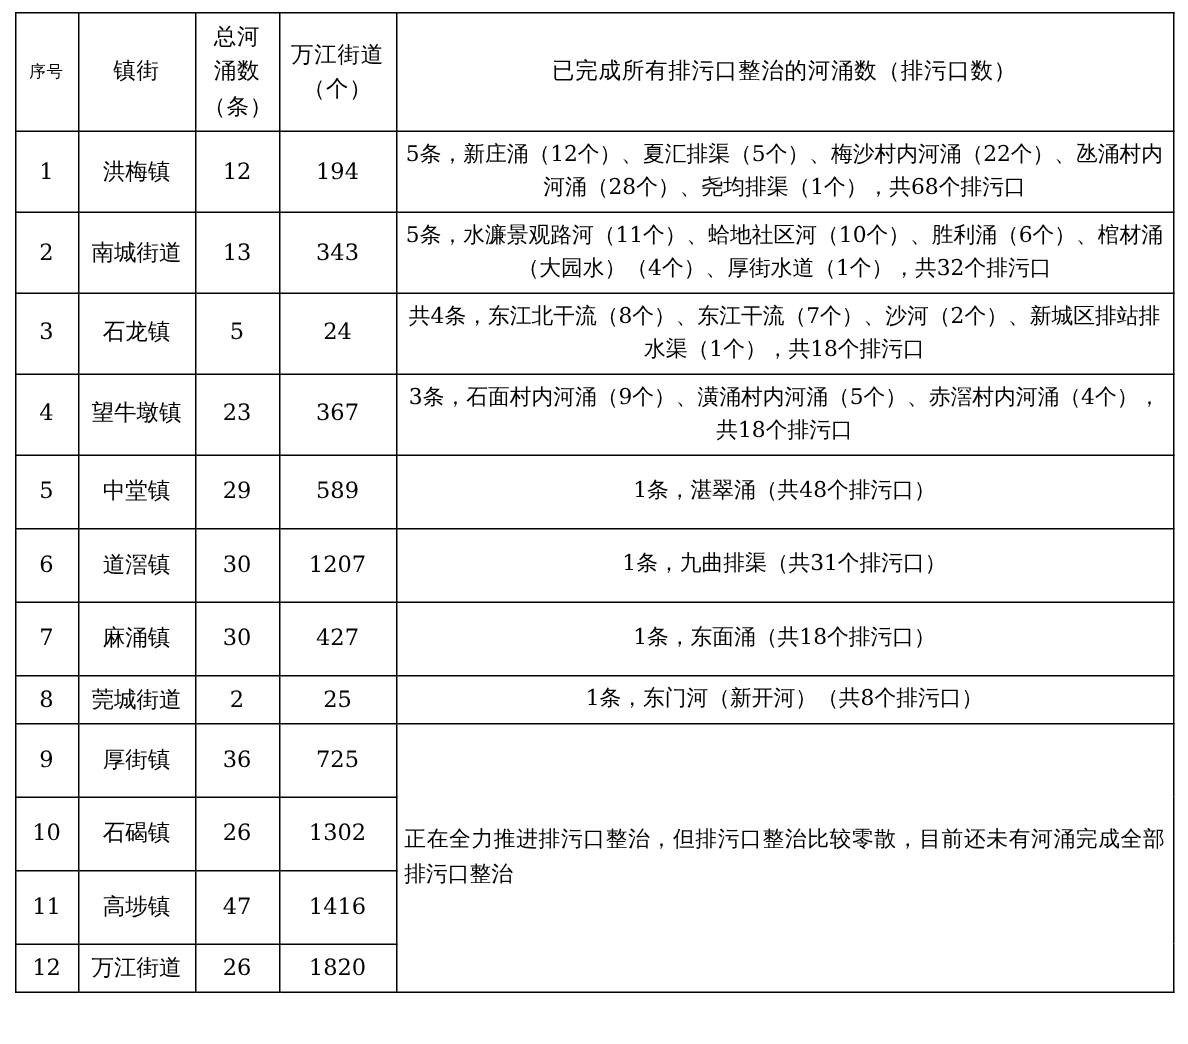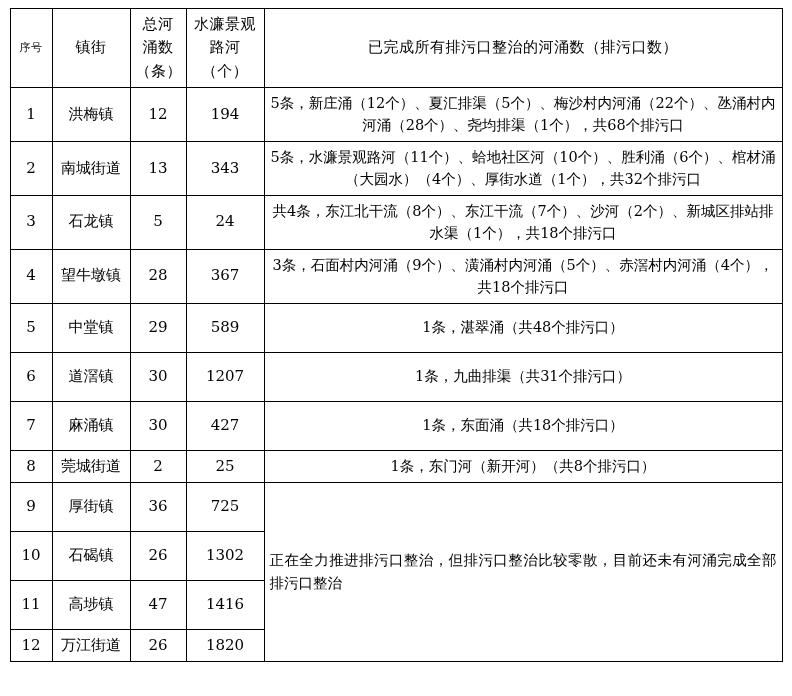--- a/index.html
+++ b/index.html
@@ -79,21 +79,21 @@
       <col class="c-town">
       <col class="c-rivers">
       <col class="c-outlets">
       <col class="c-detail">
     </colgroup>
     <thead>
       <tr>
         <th class="head narrow">序号</th>
         <th class="head">镇街</th>
         <th class="head">总河涌数（条）</th>
-        <th class="head">水濂景观路河（个）</th>
+        <th class="head">万江街道（个）</th>
         <th class="head">已完成所有排污口整治的河涌数（排污口数）</th>
       </tr>
     </thead>
     <tbody>
       <tr>
         <td class="idx">1</td>
         <td class="town">洪梅镇</td>
         <td class="rivers">12</td>
         <td class="outlets">194</td>
         <td class="detail">5条，新庄涌（12个）、夏汇排渠（5个）、梅沙村内河涌（22个）、氹涌村内河涌（28个）、尧均排渠（1个），共68个排污口</td>
@@ -108,21 +108,21 @@
       <tr>
         <td class="idx">3</td>
         <td class="town">石龙镇</td>
         <td class="rivers">5</td>
         <td class="outlets">24</td>
         <td class="detail">共4条，东江北干流（8个）、东江干流（7个）、沙河（2个）、新城区排站排水渠（1个），共18个排污口</td>
       </tr>
       <tr>
         <td class="idx">4</td>
         <td class="town">望牛墩镇</td>
-        <td class="rivers">28</td>
+        <td class="rivers">23</td>
         <td class="outlets">367</td>
         <td class="detail">3条，石面村内河涌（9个）、潢涌村内河涌（5个）、赤滘村内河涌（4个），共18个排污口</td>
       </tr>
       <tr class="rowtall">
         <td class="idx">5</td>
         <td class="town">中堂镇</td>
         <td class="rivers">29</td>
         <td class="outlets">589</td>
         <td class="detail">1条，湛翠涌（共48个排污口）</td>
       </tr>

